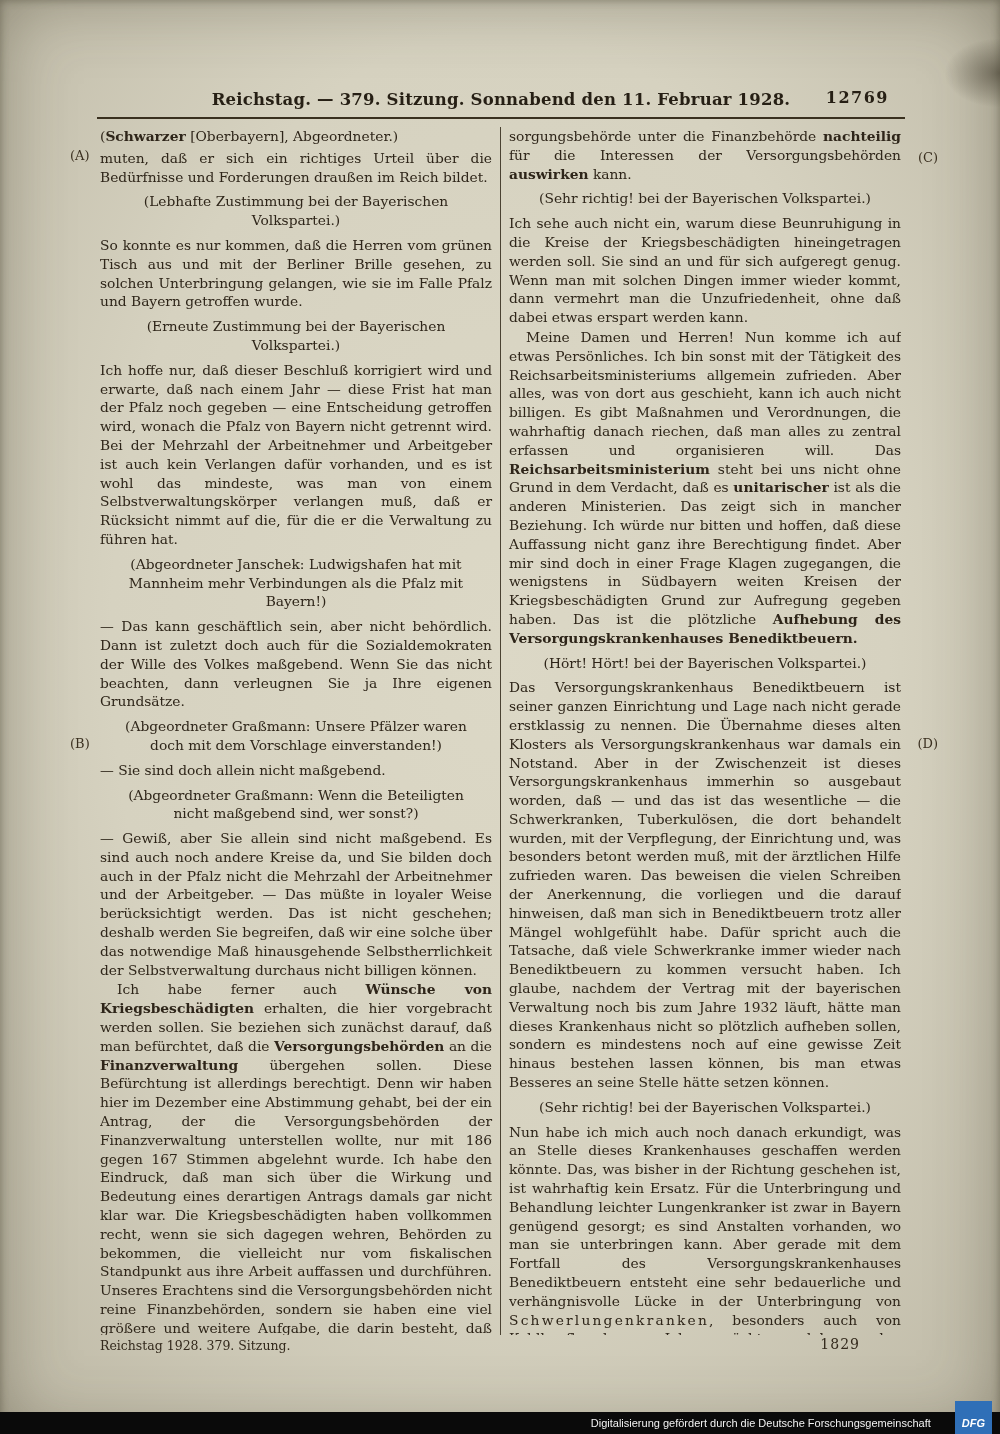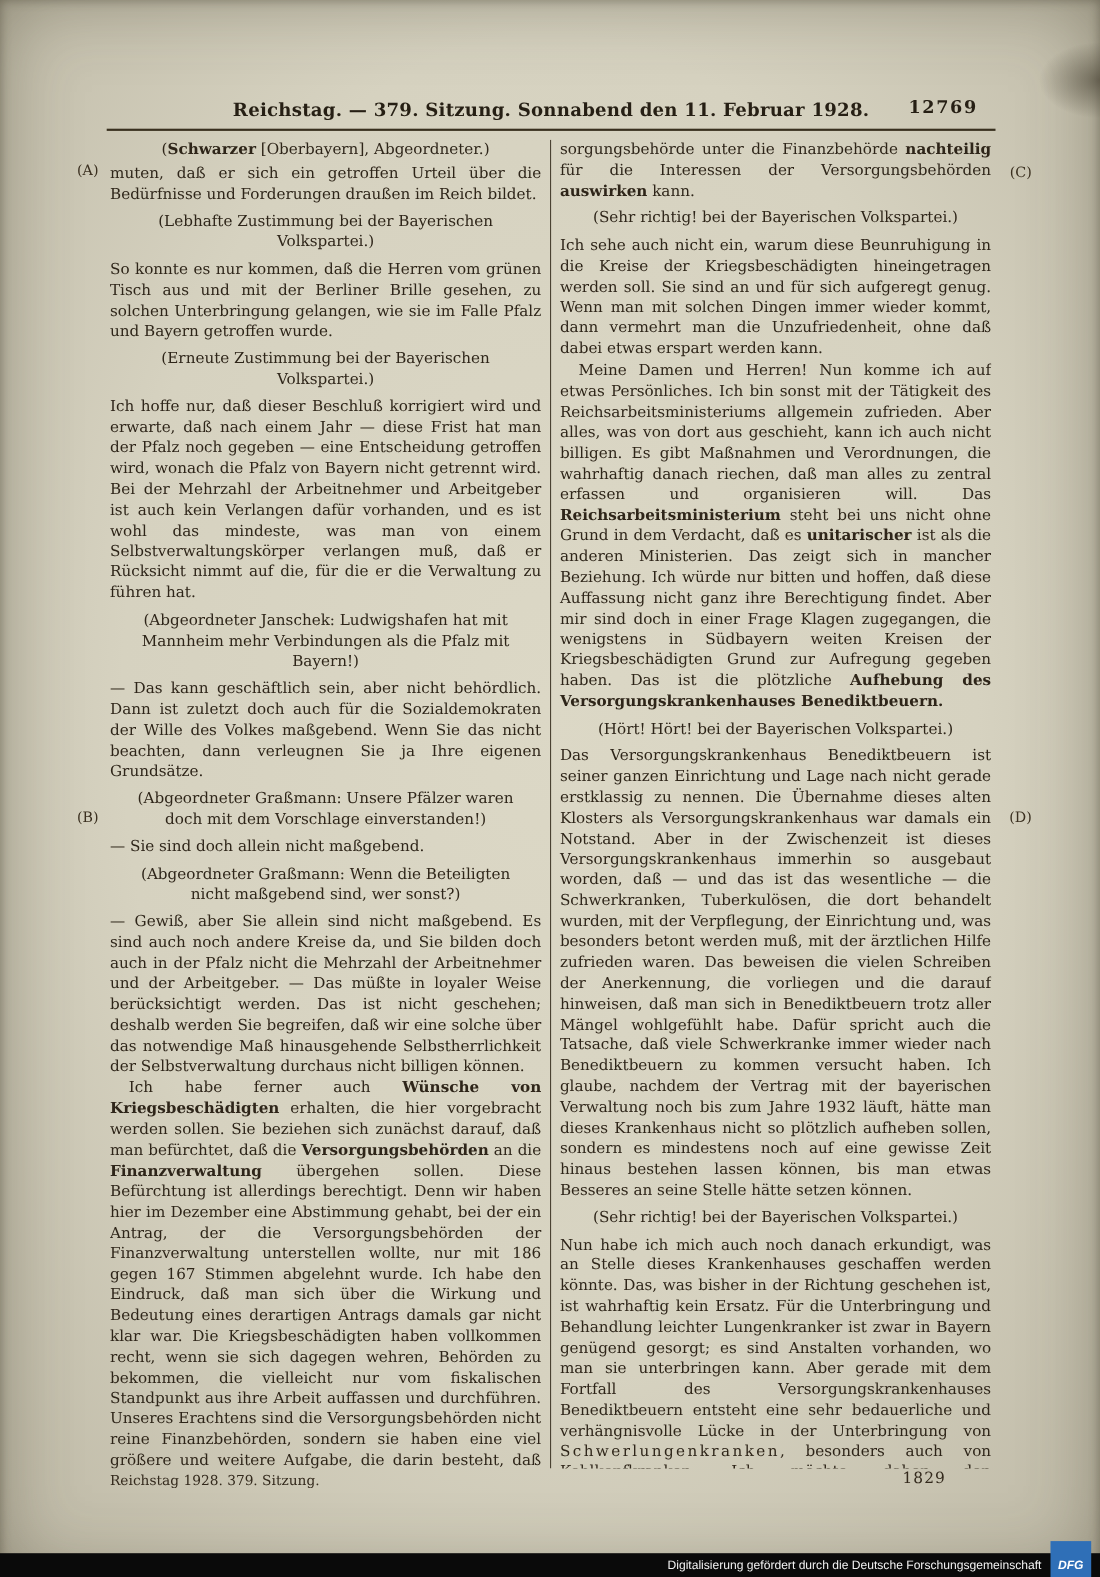--- a/index.html
+++ b/index.html
@@ -30,48 +30,48 @@
   }
   .col{width:392px;}
   .divider{width:1px;background:#4a4232;margin:0 8px;}
   .blk{
     margin:0 0 1px;text-align:justify;
     font-size:13.8px;line-height:18.8px;color:#2e2519;
     hyphens:auto;-webkit-hyphens:auto;
   }
   .indent{text-indent:17px;}
   .stage,.interjection{text-align:center;text-indent:0;margin:6px 0;padding:0 14px;}
-  .speaker{text-align:center;text-indent:0;margin:0 0 3px;}
+  .speaker{text-align:left;text-indent:0;margin:0 0 3px;}
   .bold{font-weight:700;}
   .sperr{letter-spacing:2.2px;}
   .marker{position:absolute;font-size:13px;color:#3a2f1f;}
   .footer{position:absolute;top:1338px;left:100px;right:100px;font-size:12.5px;color:#33291c;}
   .sheet{position:absolute;right:40px;top:-2px;font-size:14px;letter-spacing:1px;}
   .dfg-bar{
     position:absolute;left:0;right:0;bottom:0;height:22px;background:#0a0a0a;
-    color:#f2f2f2;display:flex;align-items:center;justify-content:flex-end;gap:8px;
+    color:#f2f2f2;display:flex;align-items:center;justify-content:flex-end;gap:24px;
     padding:0 8px;font-family:"Liberation Sans","DejaVu Sans",sans-serif;font-size:11px;
   }
   .dfg{background:#2f6fb7;color:#fff;font-weight:700;font-style:italic;padding:16px 7px;font-size:11px;}
 </style>
 </head>
 <body>
 
 <div id="scan">
 
   <div class="hdr">
     <span class="hdr-title">Reichstag. — 379. Sitzung. Sonnabend den 11. Februar 1928.</span>
     <span class="hdr-no">12769</span>
   </div>
   <div class="hdr-rule"></div>
 
   <div class="cols">
     <div class="col" id="col-left">
         <p class="blk speaker"><span class="">(</span><span class="bold ">Schwarzer</span><span class=""> [Oberbayern], Abgeordneter.)</span></p>
-        <p class="blk p"><span class="">muten, daß er sich ein getroffen Urteil über die Bedürfnisse und Forderungen draußen im Reich bildet.</span></p>
+        <p class="blk p"><span class="">muten, daß er sich ein richtiges Urteil über die Bedürfnisse und Forderungen draußen im Reich bildet.</span></p>
         <p class="blk stage"><span class="">(Lebhafte Zustimmung bei der Bayerischen Volkspartei.)</span></p>
         <p class="blk p"><span class="">So konnte es nur kommen, daß die Herren vom grünen Tisch aus und mit der Berliner Brille gesehen, zu solchen Unterbringung gelangen, wie sie im Falle Pfalz und Bayern getroffen wurde.</span></p>
         <p class="blk stage"><span class="">(Erneute Zustimmung bei der Bayerischen Volkspartei.)</span></p>
         <p class="blk p"><span class="">Ich hoffe nur, daß dieser Beschluß korrigiert wird und erwarte, daß nach einem Jahr — diese Frist hat man der Pfalz noch gegeben — eine Entscheidung getroffen wird, wonach die Pfalz von Bayern nicht getrennt wird. Bei der Mehrzahl der Arbeitnehmer und Arbeitgeber ist auch kein Verlangen dafür vorhanden, und es ist wohl das mindeste, was man von einem Selbstverwaltungskörper verlangen muß, daß er Rücksicht nimmt auf die, für die er die Verwaltung zu führen hat.</span></p>
         <p class="blk interjection"><span class="">(Abgeordneter Janschek: Ludwigshafen hat mit Mannheim mehr Verbindungen als die Pfalz mit Bayern!)</span></p>
         <p class="blk p"><span class="">— Das kann geschäftlich sein, aber nicht behördlich. Dann ist zuletzt doch auch für die Sozialdemokraten der Wille des Volkes maßgebend. Wenn Sie das nicht beachten, dann verleugnen Sie ja Ihre eigenen Grundsätze.</span></p>
         <p class="blk interjection"><span class="">(Abgeordneter Graßmann: Unsere Pfälzer waren doch mit dem Vorschlage einverstanden!)</span></p>
         <p class="blk p"><span class="">— Sie sind doch allein nicht maßgebend.</span></p>
         <p class="blk interjection"><span class="">(Abgeordneter Graßmann: Wenn die Beteiligten nicht maßgebend sind, wer sonst?)</span></p>
         <p class="blk p"><span class="">— Gewiß, aber Sie allein sind nicht maßgebend. Es sind auch noch andere Kreise da, und Sie bilden doch auch in der Pfalz nicht die Mehrzahl der Arbeitnehmer und der Arbeitgeber. — Das müßte in loyaler Weise berücksichtigt werden. Das ist nicht geschehen; deshalb werden Sie begreifen, daß wir eine solche über das notwendige Maß hinausgehende Selbstherrlichkeit der Selbstverwaltung durchaus nicht billigen können.</span></p>

